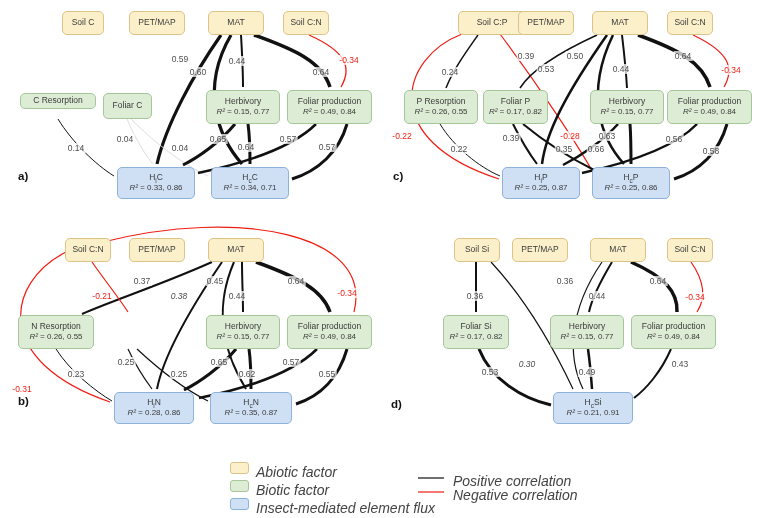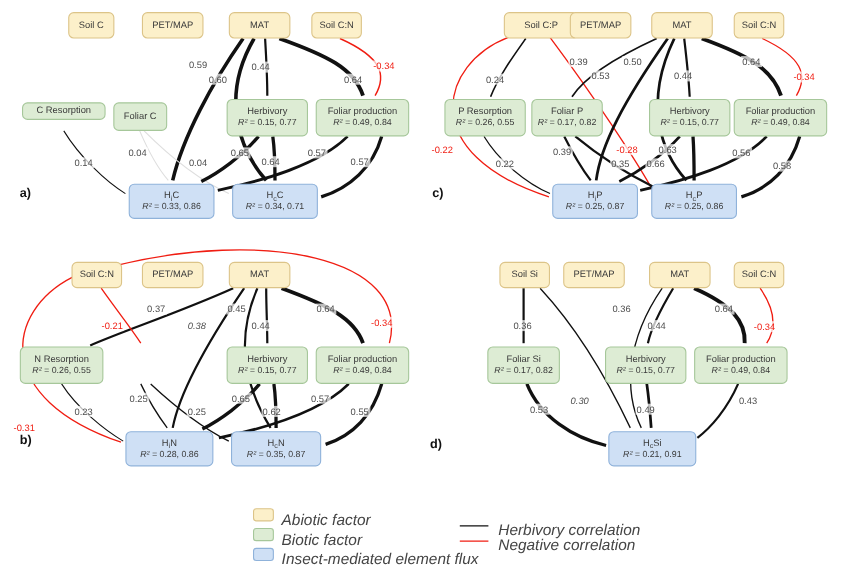--- a/index.html
+++ b/index.html
@@ -297,16 +297,16 @@
       <span class="coef" style="left: 587px; top: 372px;">0.49</span>
       <span class="coef" style="left: 680px; top: 364px;">0.43</span>
     </div>
 
   <div class="swatch abiotic" style="left:230px;top:462px"></div>
   <div class="legend-label" style="left:256px;top:464px">Abiotic factor</div>
   <div class="swatch biotic" style="left:230px;top:480px"></div>
   <div class="legend-label" style="left:256px;top:482px">Biotic factor</div>
   <div class="swatch flux" style="left:230px;top:498px"></div>
   <div class="legend-label" style="left:256px;top:500px">Insect-mediated element flux</div>
-  <div class="legend-label" style="left:453px;top:473px">Herbivory correlation</div>
+  <div class="legend-label" style="left:453px;top:473px">Positive correlation</div>
   <div class="legend-label" style="left:453px;top:487px">Negative correlation</div>
 
 </div>
 
 </body></html>

